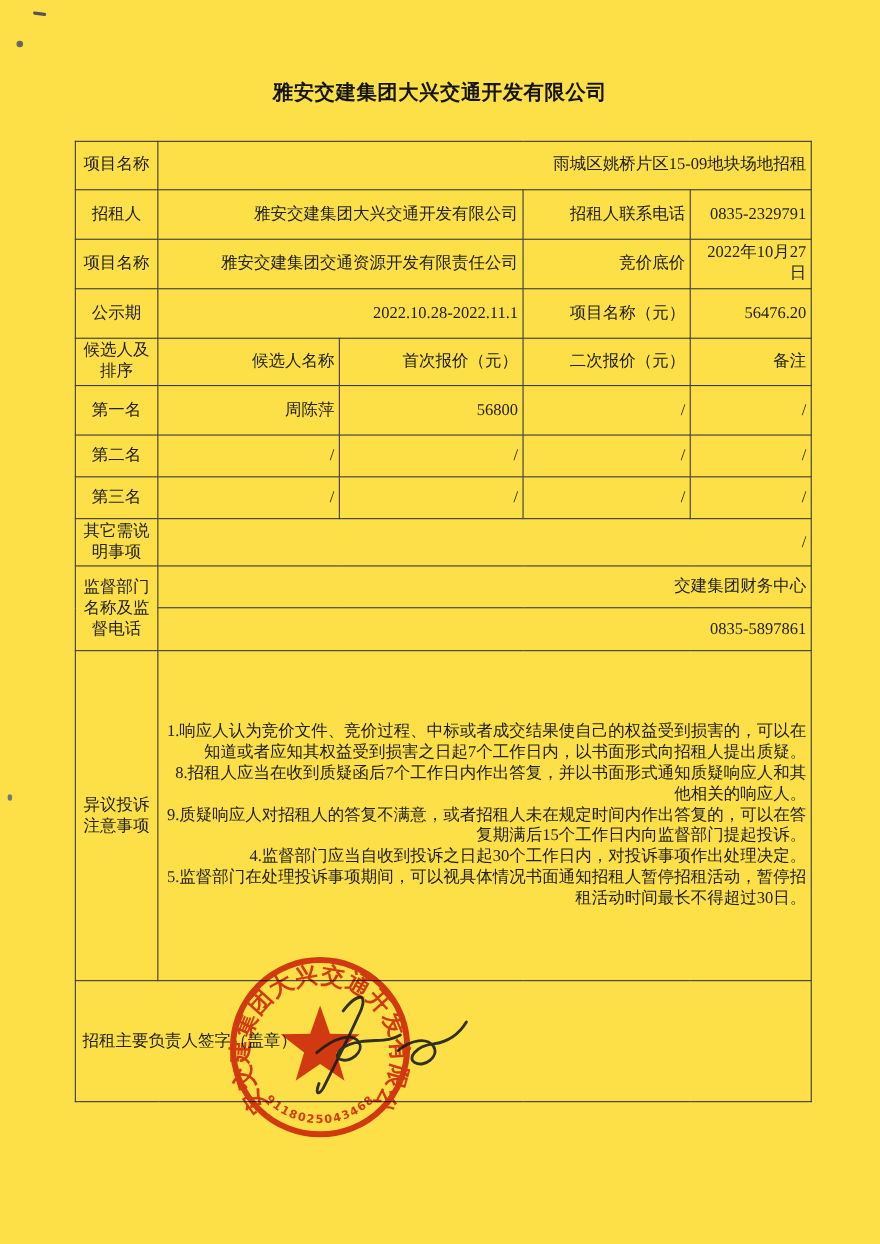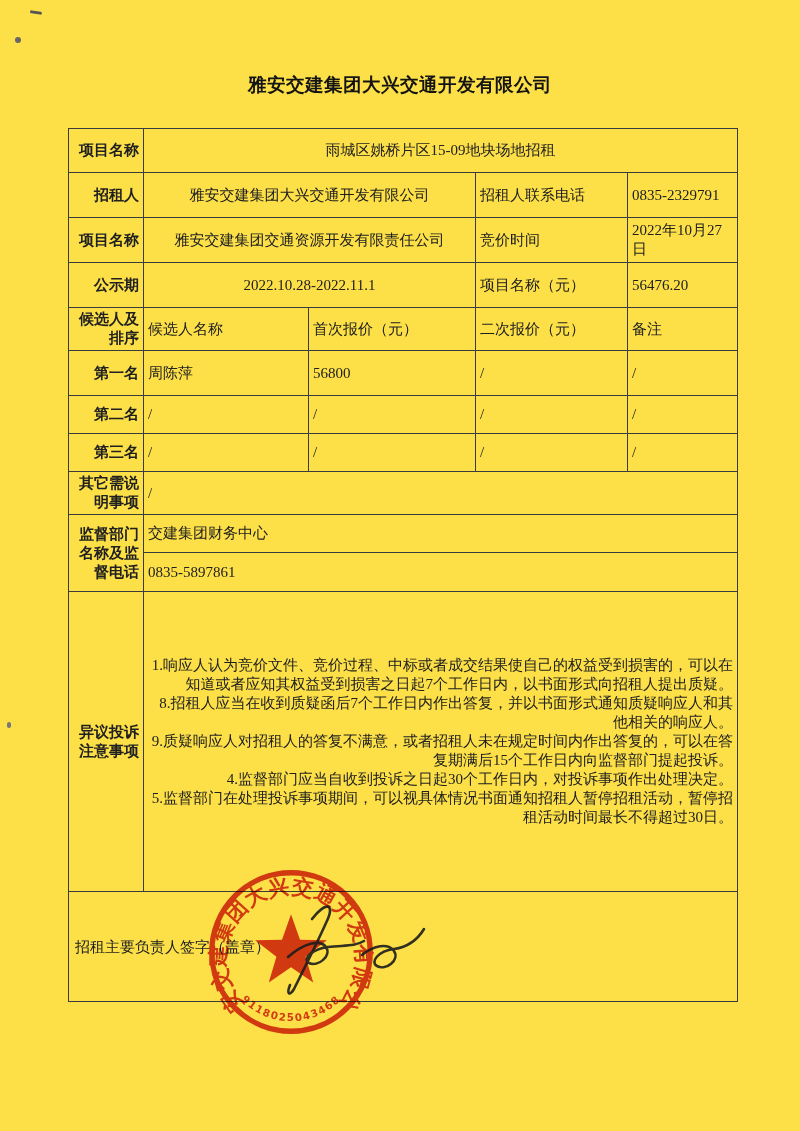--- a/index.html
+++ b/index.html
@@ -10,23 +10,23 @@
   }
   .doc-title{
     position:absolute; top:74px; left:0; width:800px; text-align:center;
     font-weight:bold; font-size:18.5px; line-height:23px; letter-spacing:.5px; color:#141414;
   }
   table.notice{
     position:absolute; left:68px; top:128px; width:669px;
     border-collapse:collapse; table-layout:fixed; font-size:15px; color:#202020;
   }
   table.notice td{ border:1.6px solid #3b3b3b; padding:2px 4px; line-height:19px; vertical-align:middle; }
-  td.lbl{ text-align:right; padding-left:5px;font-weight:bold; }
-  td.c{ text-align:left; }
-  td.l{ text-align:center; padding-left:7px; }
+  td.lbl{ text-align:center; padding-left:5px; }
+  td.c{ text-align:right; }
+  td.l{ text-align:right; padding-left:7px; }
   td.objection-cell{ padding:8px 9px; line-height:25px; text-align:left; }
   .objection-cell div{ margin:0;text-align:right; }
   td.sign-cell{ position:relative; overflow:visible; }
   .sign-label{ position:absolute; left:6px; top:50%; transform:translateY(-50%); white-space:nowrap; }
   .stamp{ position:absolute; left:132px; top:-30px; width:180px; height:180px; mix-blend-mode:multiply; opacity:.92; }
   .signature{ position:absolute; left:205px; top:5px; width:160px; height:105px; }
   .speck{ position:absolute; background:#555; border-radius:2px; }
   .speck1{ left:30px; top:11px; width:12px; height:3px; transform:rotate(8deg); }
   .speck2{ left:15px; top:37px; width:6px; height:6px; border-radius:50%; background:#666; }
   .speck3{ left:7px; top:722px; width:4px; height:6px; background:#777; }
@@ -62,21 +62,21 @@
     <tr style="height:45px">
       <td class="lbl">招租人</td>
       <td class="l" colspan="2">雅安交建集团大兴交通开发有限公司</td>
       <td class="c">招租人联系电话</td>
       <td class="c">0835-2329791</td>
     </tr>
 
     <tr style="height:45px">
       <td class="lbl">项目名称</td>
       <td class="l" colspan="2">雅安交建集团交通资源开发有限责任公司</td>
-      <td class="c">竞价时间</td>
+      <td class="c">竞价底价</td>
       <td class="c">2022年10月27日</td>
     </tr>
 
     <tr style="height:45px">
       <td class="lbl">公示期</td>
       <td class="l" colspan="2">2022.10.28-2022.11.1</td>
       <td class="c">项目名称（元）</td>
       <td class="c">56476.20</td>
     </tr>
 

